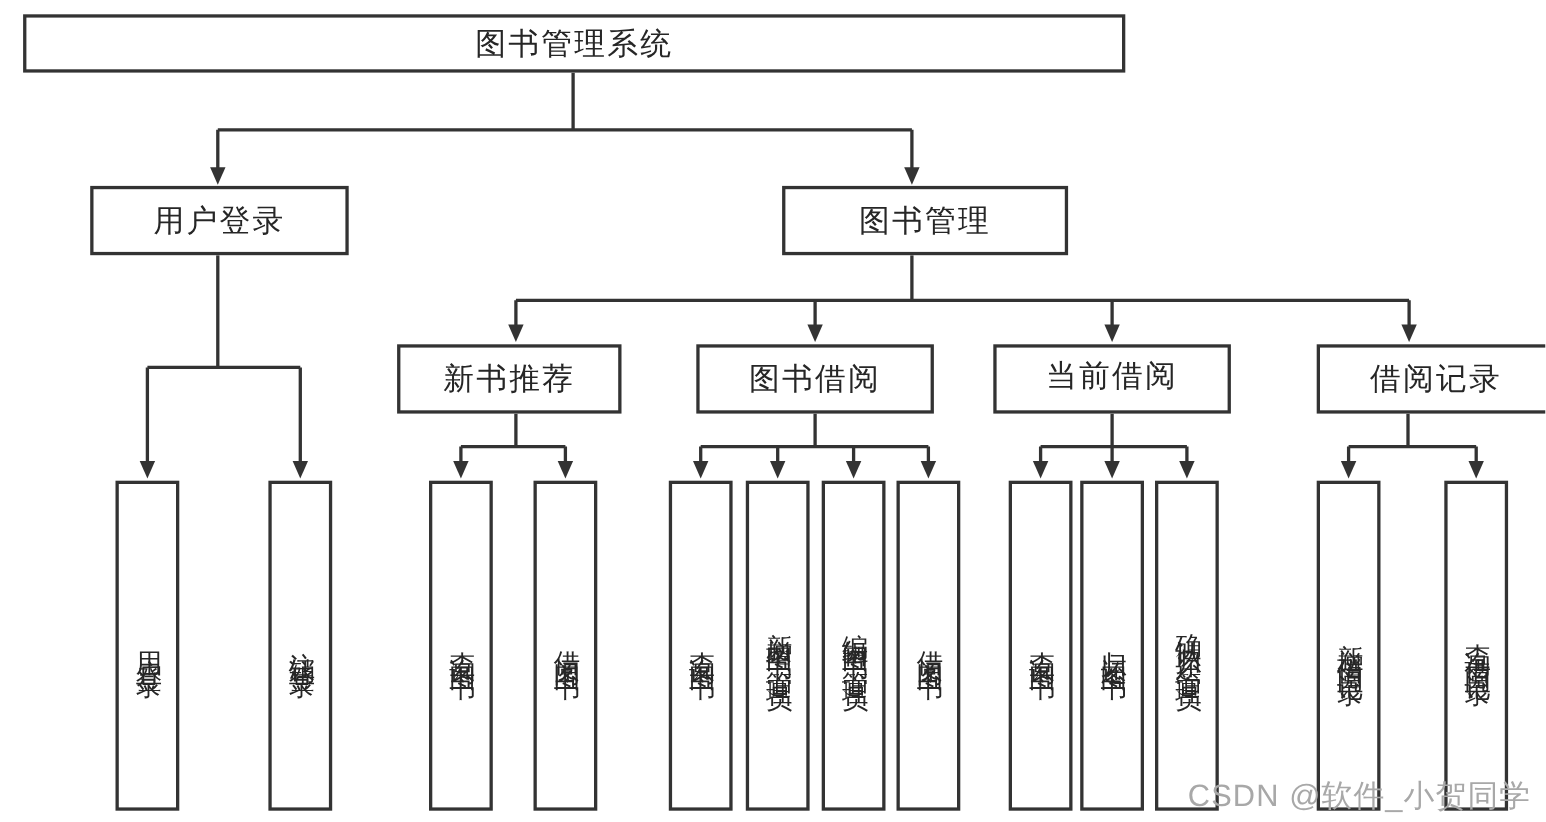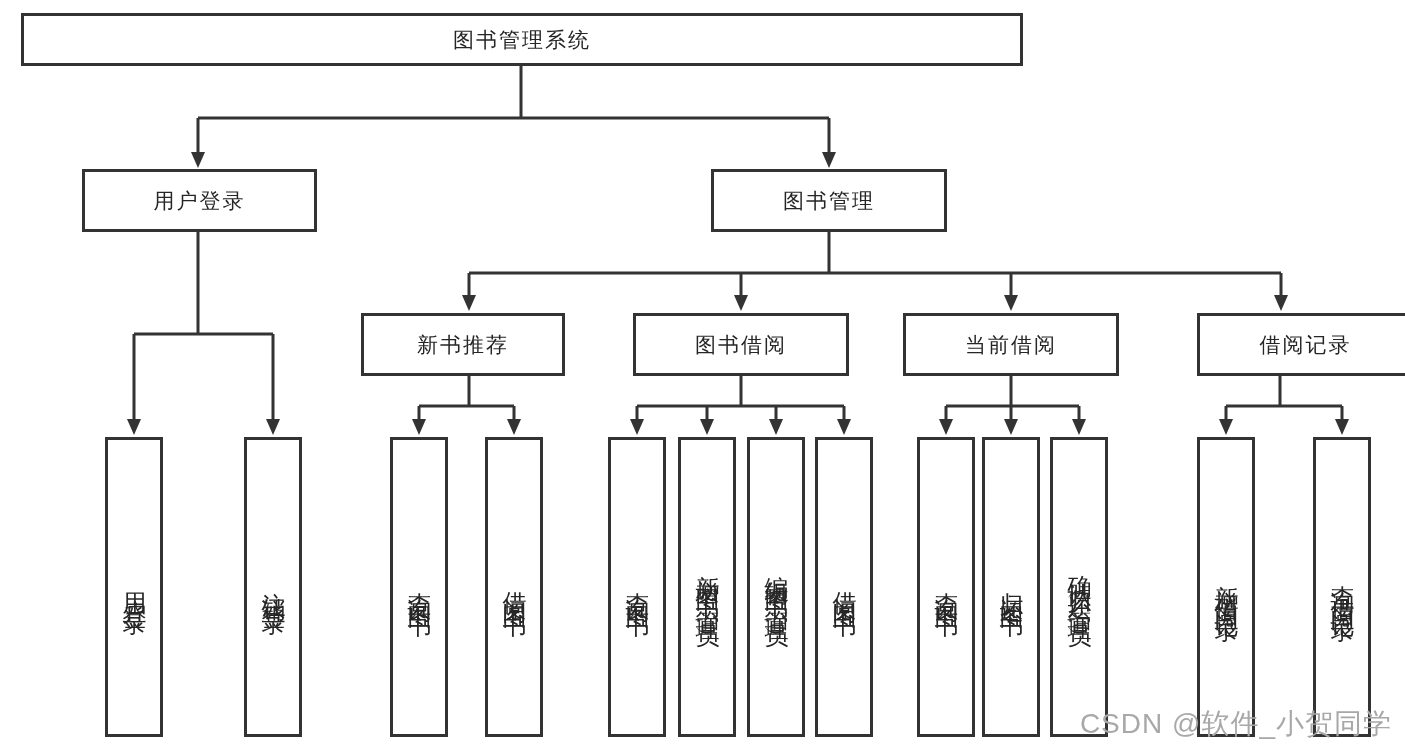--- a/index.html
+++ b/index.html
@@ -34,21 +34,21 @@
   }
   .node {
     position: absolute;
     box-sizing: border-box;
     background: #ffffff;
     border: 3px solid var(--line-color, #333333);
     display: flex;
     align-items: center;
     justify-content: center;
     color: var(--text-color, #262626);
-    font-size: 21px;
+    font-size: 28px;
     letter-spacing: 2px;
     text-align: center;
     line-height: 1.2;
   }
   .node.leaf {
     writing-mode: vertical-rl;
     text-orientation: mixed;
     letter-spacing: 7px;
     font-size: 24px;
     border-width: 3px;
@@ -104,25 +104,25 @@
     <polygon points="939,419 953,419 946,435"></polygon>
     <polygon points="1004,419 1018,419 1011,435"></polygon>
     <polygon points="1072,419 1086,419 1079,435"></polygon>
     <polygon points="1219,419 1233,419 1226,435"></polygon>
     <polygon points="1335,419 1349,419 1342,435"></polygon>
   </svg>
 
   <div class="node" style="left:21px; top:13px; width:1002px; height:53px;">图书管理系统</div>
 
   <div class="node" style="left:82px; top:169px; width:235px; height:63px;">用户登录</div>
-  <div class="node" style="left:711px; top:169px; width:236px; height:63px;">图书管理</div>
+  <div class="node" style="left:711px; top:169px; width:260px; height:63px;">图书管理</div>
 
   <div class="node" style="left:361px; top:313px; width:204px; height:63px;">新书推荐</div>
   <div class="node" style="left:633px; top:313px; width:216px; height:63px;">图书借阅</div>
-  <div class="node" style="left:903px; top:313px; width:216px; height:63px;">当前借阅</div>
+  <div class="node" style="left:903px; top:313px; width:216px; height:63px;font-family:Liberation Mono, monospace;">当前借阅</div>
   <div class="node" style="left:1173px; top:313px; width:217px; height:63px;margin-left:24px;">借阅记录</div>
 
   <div class="node leaf" style="left:105px; top:437px; width:58px; height:300px;">用户登录</div>
   <div class="node leaf" style="left:244px; top:437px; width:58px; height:300px;">注销登录</div>
 
   <div class="node leaf" style="left:390px; top:437px; width:58px; height:300px;">查询图书</div>
   <div class="node leaf" style="left:485px; top:437px; width:58px; height:300px;">借阅图书</div>
 
   <div class="node leaf" style="left:608px; top:437px; width:58px; height:300px;">查询图书</div>
   <div class="node leaf" style="left:678px; top:437px; width:58px; height:300px;">新增图书（管理员）</div>

